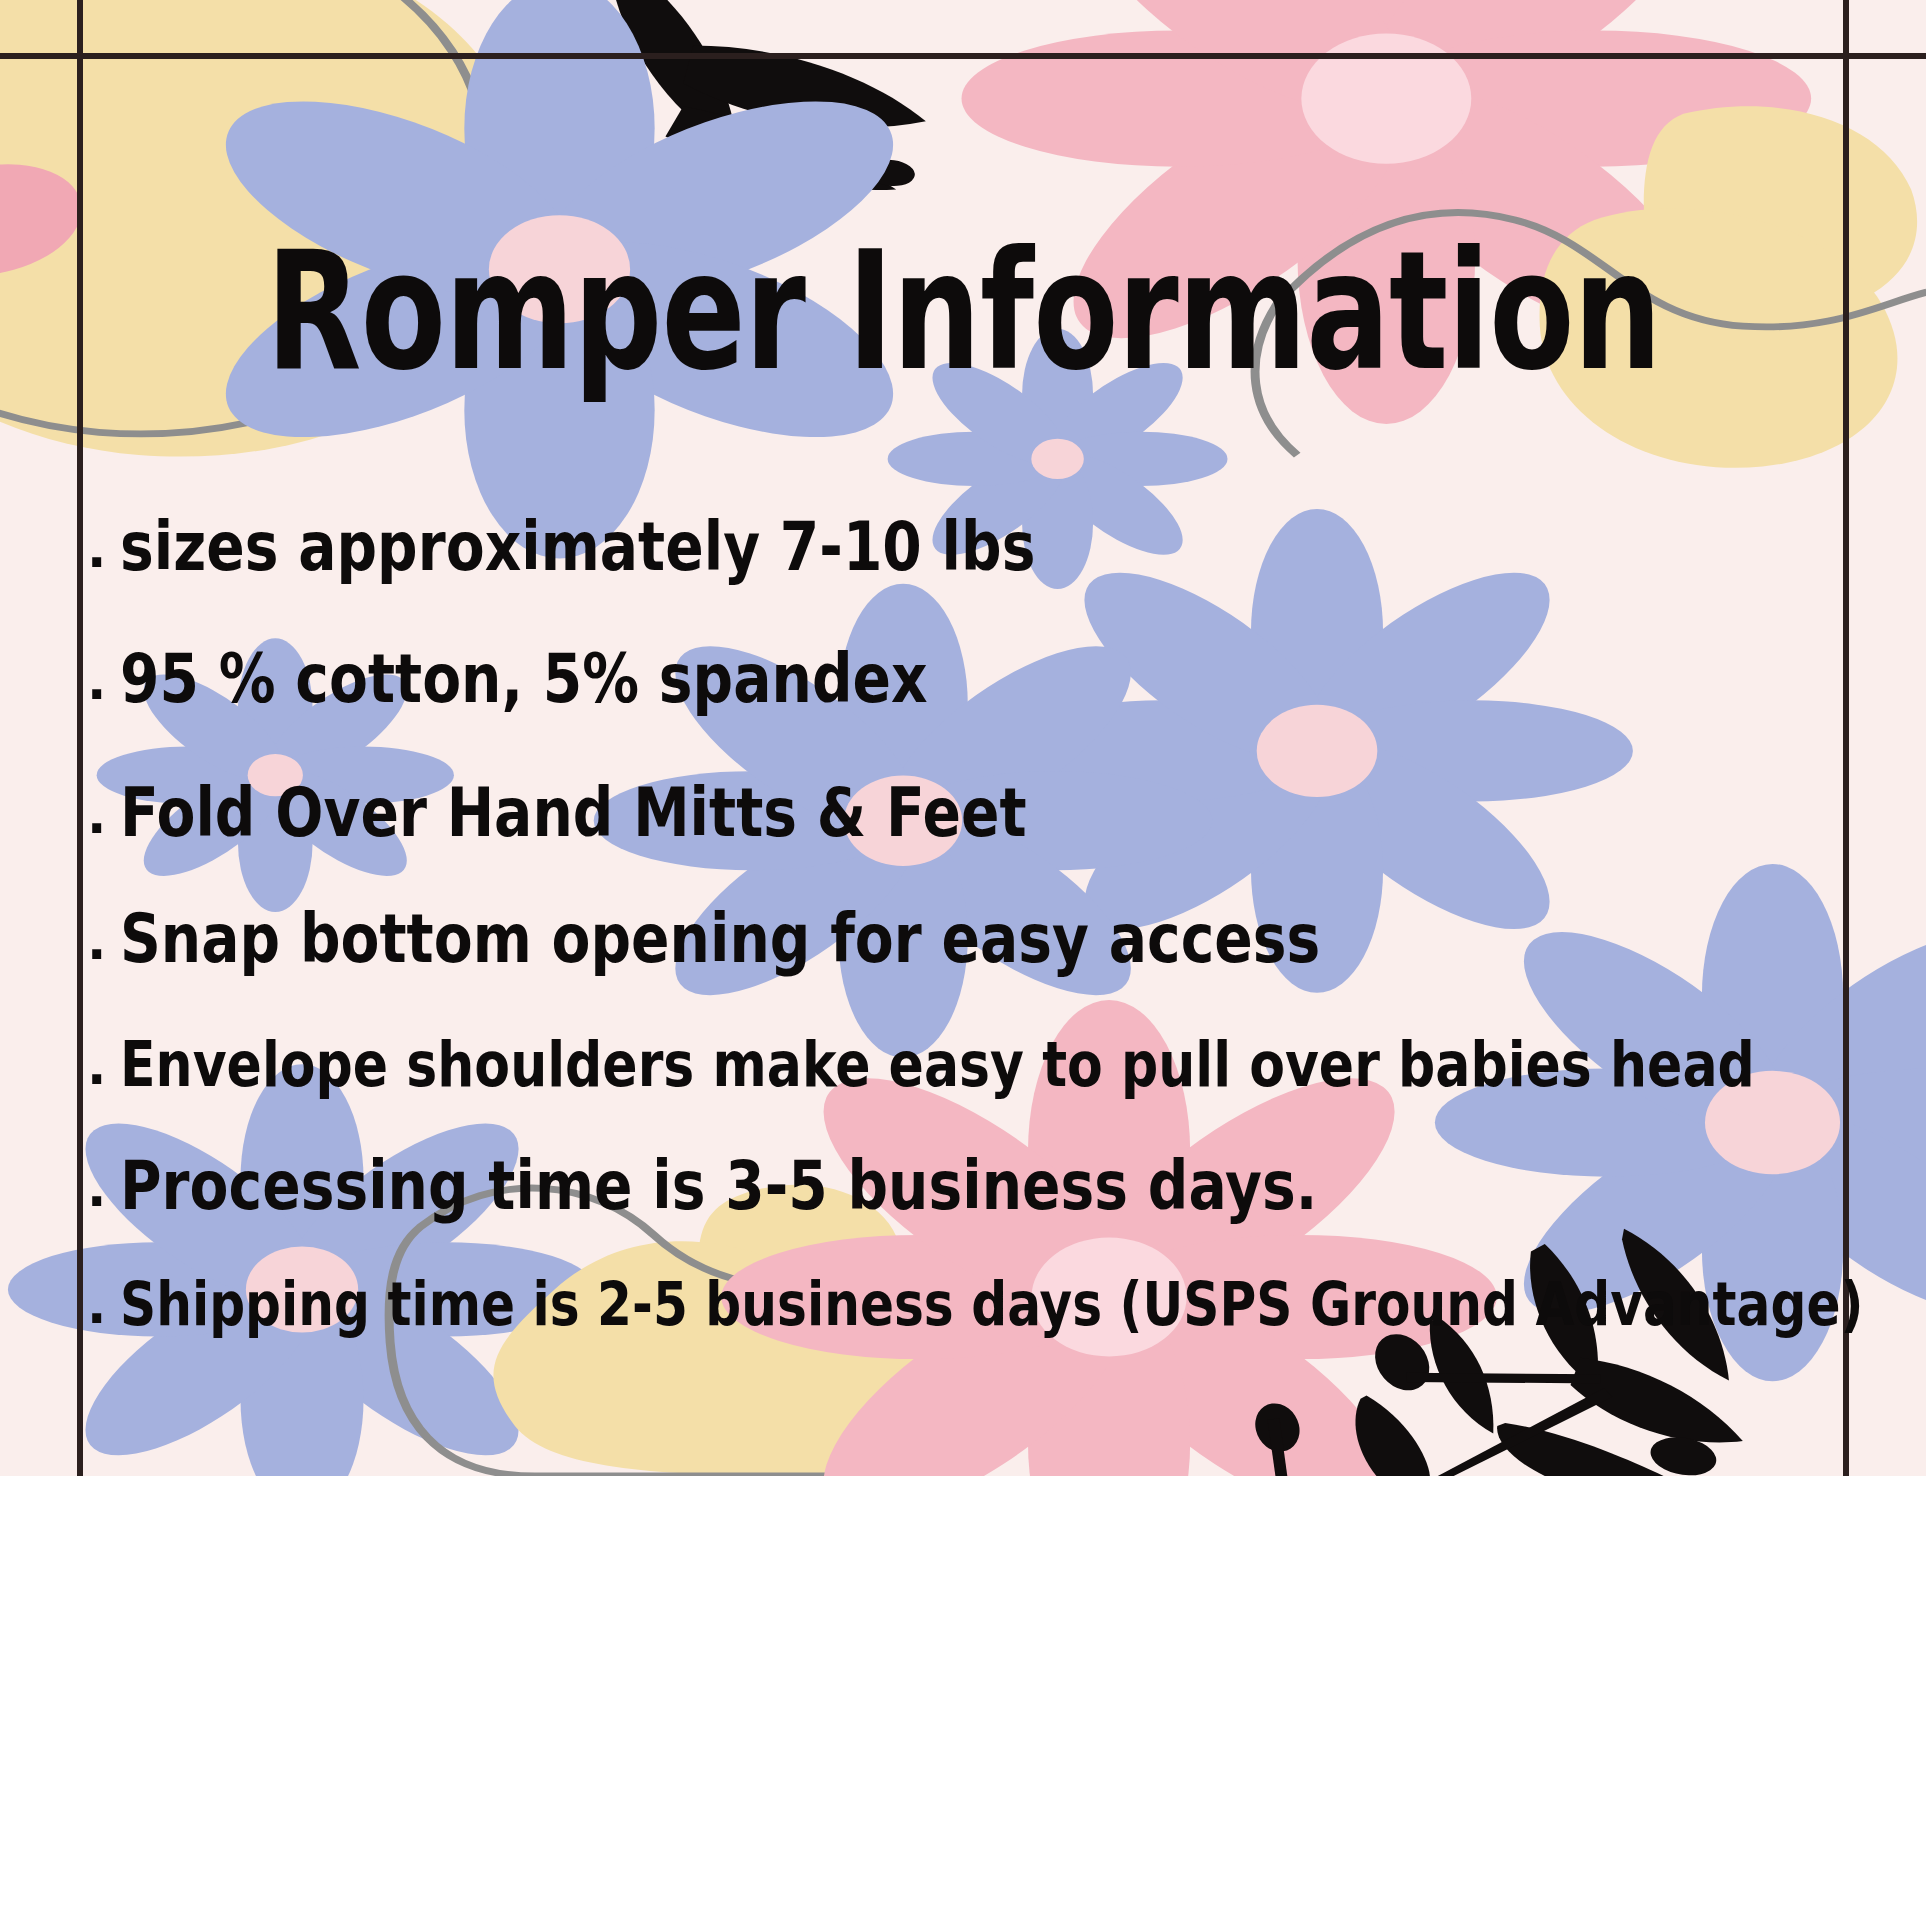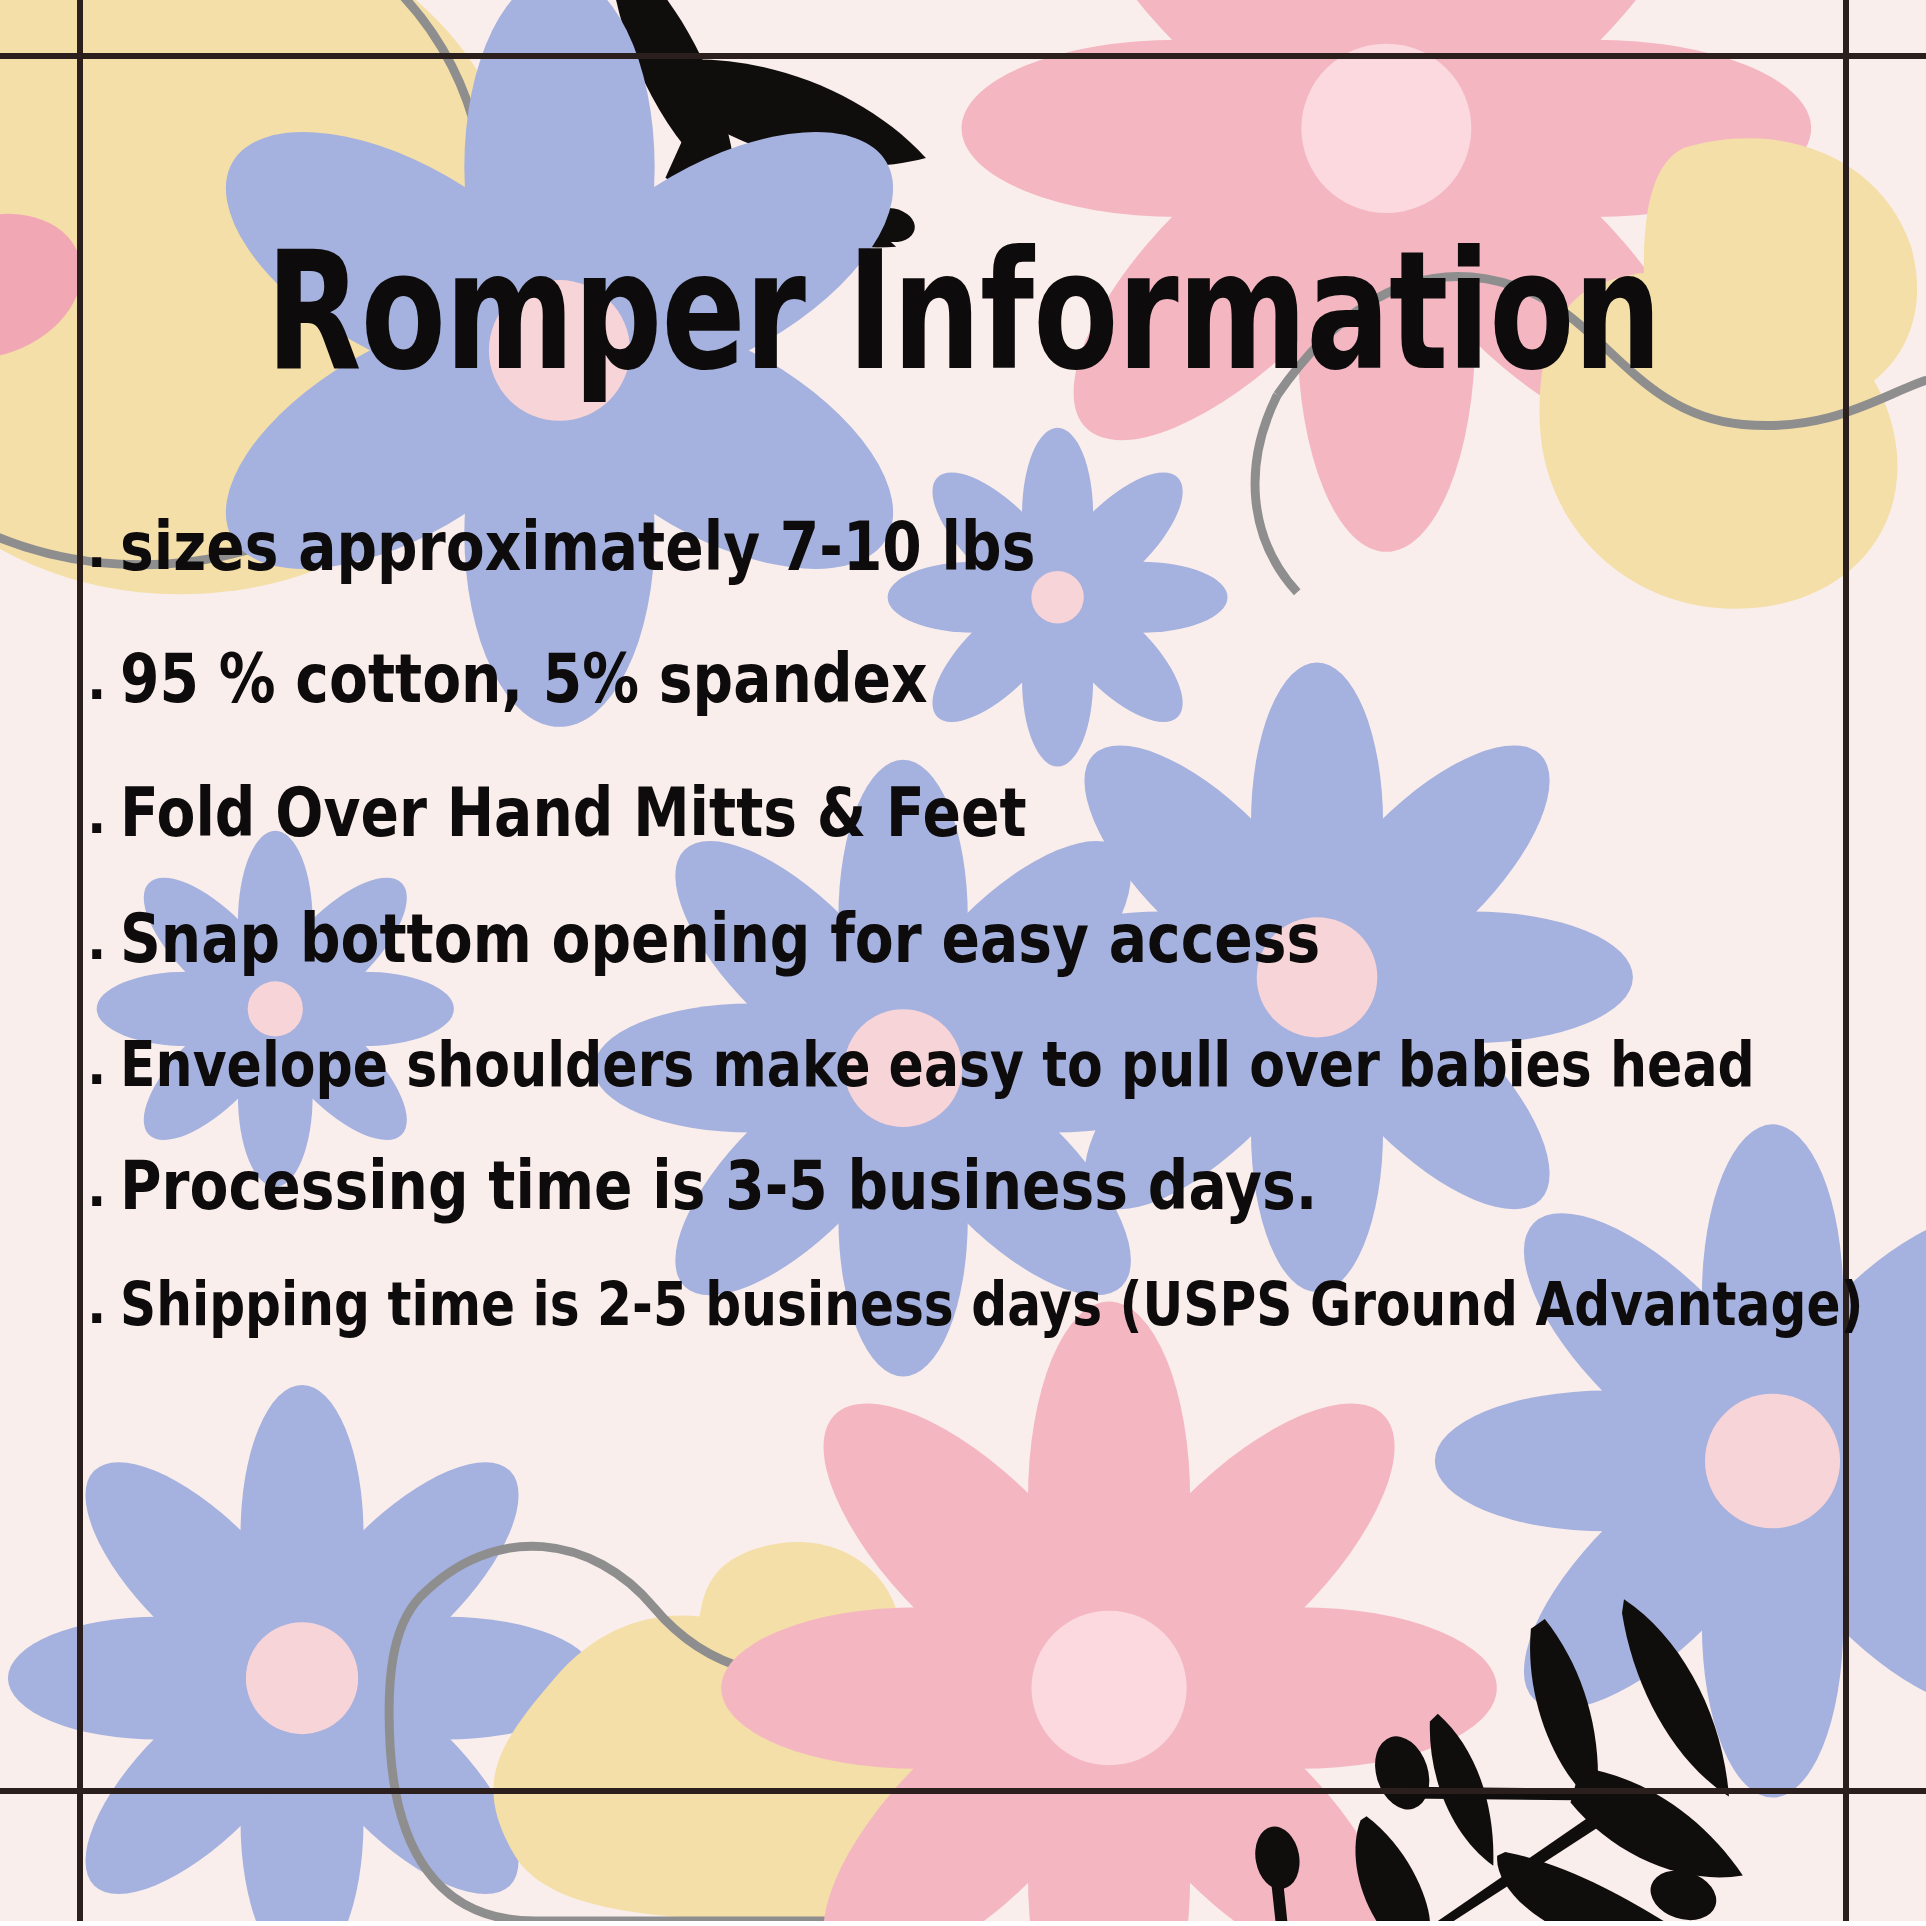--- a/index.html
+++ b/index.html
@@ -3,21 +3,21 @@
 <meta charset="utf-8">
 <style>
   html, body {
     margin: 0;
     padding: 0;
     background: #ffffff;
   }
   #poster {
     position: relative;
     width: 1927px;
-    height: 1921px;
+    height: 1476px;
     overflow: hidden;
     background: #FAEEEC;
     font-family: "DejaVu Sans", sans-serif;
   }
   #bg-layer {
     position: absolute;
     inset: 0;
     width: 100%;
     height: 100%;
   }

